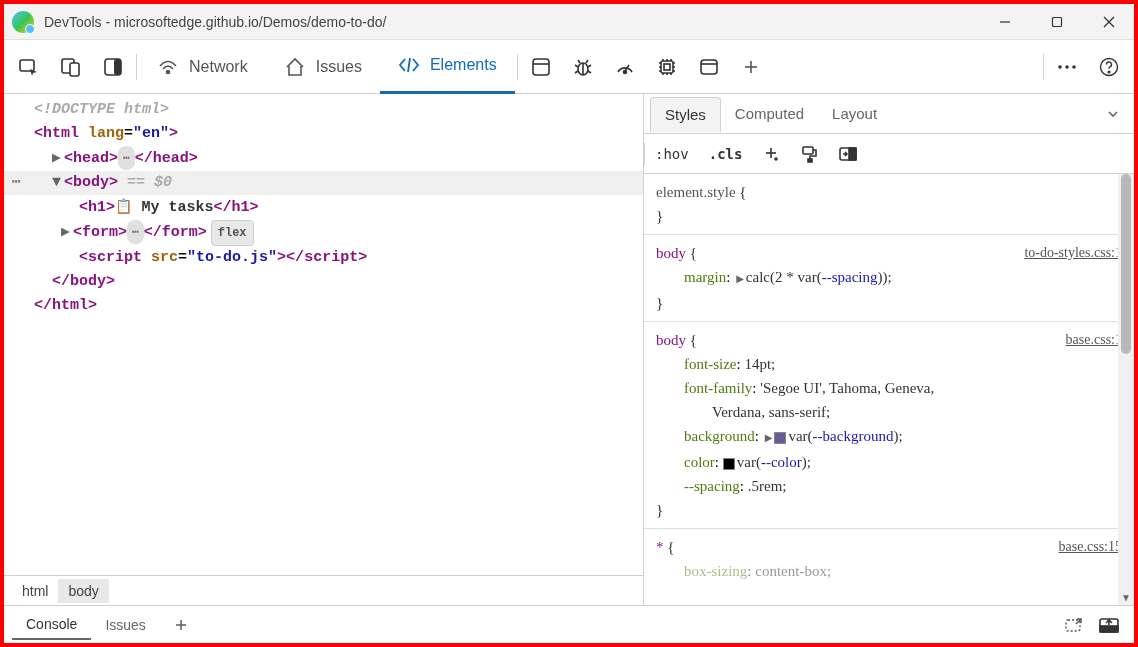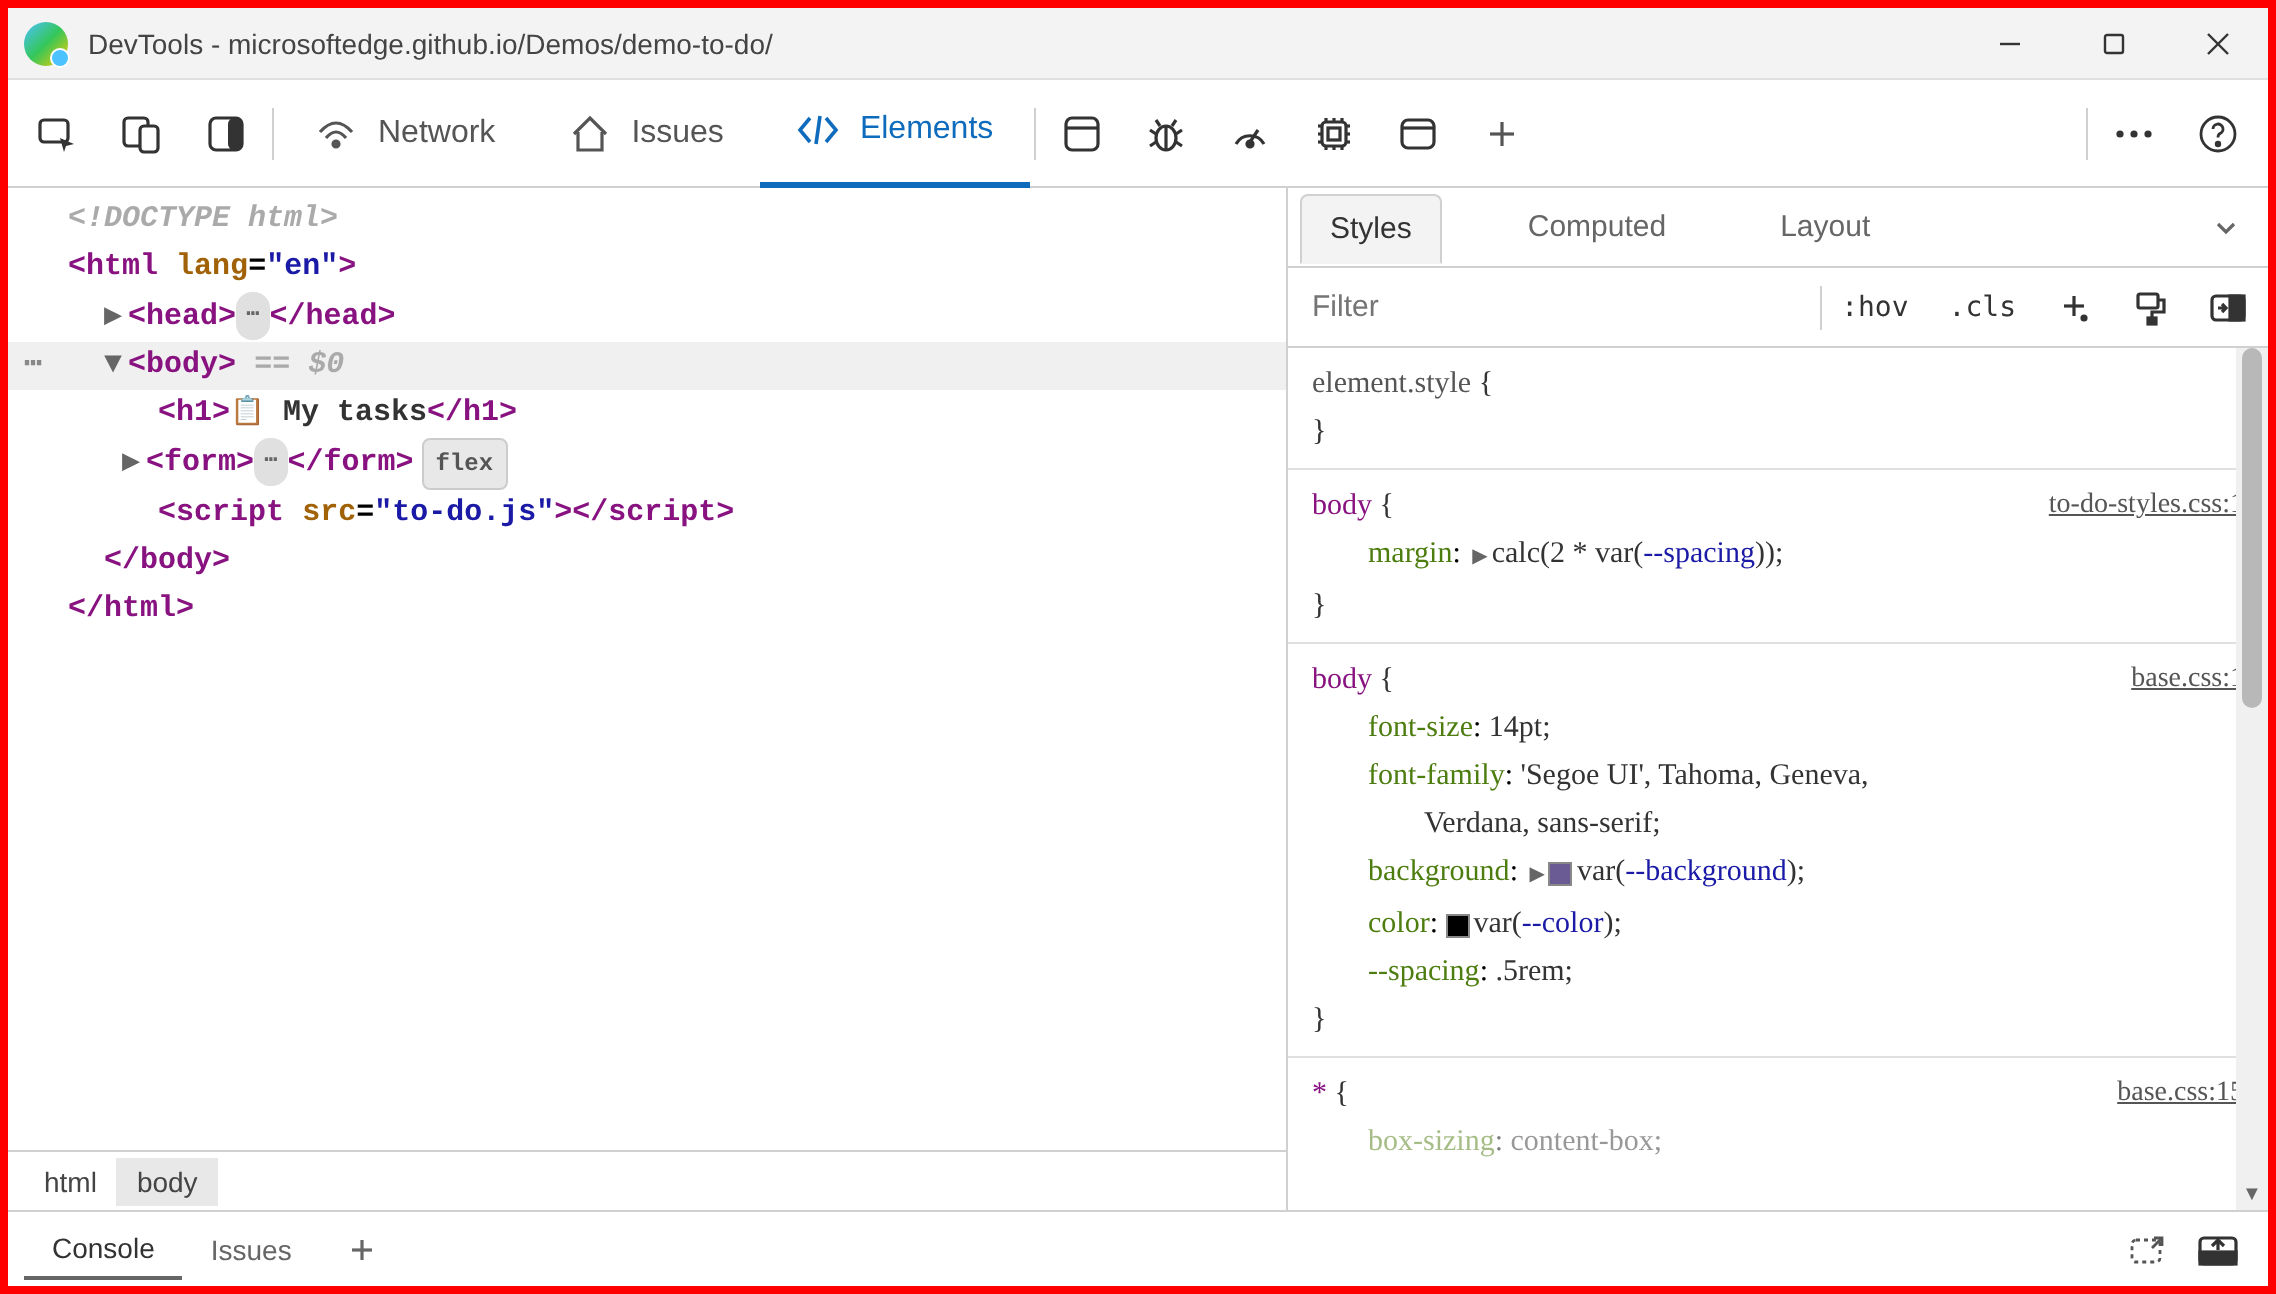--- a/index.html
+++ b/index.html
@@ -39,21 +39,21 @@
 .ellipsis-badge { background: #e0e0e0; border-radius: 8px; padding: 0 5px; font-size: 11px; color: #666; display: inline-block; vertical-align: middle; }
 .flex-badge { background: #e8e8e8; border: 1px solid #ccc; border-radius: 4px; padding: 0 6px; font-size: 12px; color: #555; display: inline-block; margin-left: 4px; }
 .emoji { font-size: 14px; }
 
 .breadcrumbs { height: 30px; border-top: 1px solid #d0d0d0; display: flex; align-items: center; padding: 0 8px; font-size: 14px; }
 .crumb { padding: 4px 10px; color: #444; cursor: pointer; }
 .crumb.active { background: #e8e8e8; }
 
 
 .right { width: 491px; border-left: 1px solid #d0d0d0; display: flex; flex-direction: column; position: relative; }
-.styles-tabs { height: 40px; display: flex; align-items: center; border-bottom: 1px solid #d0d0d0; padding: 0 6px; gap: 29px; }
+.styles-tabs { height: 40px; display: flex; align-items: center; border-bottom: 1px solid #d0d0d0; padding: 0 6px; }
 .styles-tab { padding: 8px 14px; color: #666; font-size: 15px; cursor: pointer; }
 .styles-tab.active { background: #f3f3f3; color: #333; border: 1px solid #d0d0d0; border-bottom: 1px solid #f3f3f3; border-radius: 4px 4px 0 0; margin-bottom: -1px; }
 .styles-expand { margin-left: auto; color: #666; padding: 0 8px; cursor: pointer; }
 
 .filter-row { height: 40px; display: flex; align-items: center; border-bottom: 1px solid #d0d0d0; }
 .filter-input { flex: 1; height: 100%; border: none; padding: 0 12px; font-size: 15px; color: #666; outline: none; }
 .filter-btn { padding: 0 10px; font-size: 14px; color: #333; cursor: pointer; height: 100%; display: flex; align-items: center; }
 
 .styles-body { flex: 1; overflow: hidden; font-family: Liberation Serif, serif; font-size: 15px; position: relative; }
 .rule { border-bottom: 1px solid #e0e0e0; padding: 6px 12px; line-height: 24px; }
@@ -250,24 +250,23 @@
         <div class="styles-tab">Computed</div>
         <div class="styles-tab">Layout</div>
         <div class="styles-expand">
             <svg width="14" height="14" viewBox="0 0 14 14" fill="none" stroke="#666" stroke-width="1.6">
               <path d="M3 5 L7 9 L11 5"></path>
             </svg>
           </div>
       </div>
 
       <div class="filter-row">
-        <input class="filter-input" placeholder="Filter" style="">
         <div style="width:1px;height:22px;background:#d0d0d0;"></div>
         <div class="filter-btn" style="font-family:Consolas,monospace;font-weight:500;">:hov</div>
-        <div class="filter-btn" style="font-family:Consolas,monospace;font-weight:400;">.cls</div>
+        <div class="filter-btn" style="font-family:Consolas,monospace;font-weight:700;">.cls</div>
         <div class="filter-btn">
             <svg width="18" height="18" viewBox="0 0 18 18" stroke="#333" stroke-width="1.6">
               <line x1="9" y1="3" x2="9" y2="13"></line>
               <line x1="4" y1="8" x2="14" y2="8"></line>
               <circle cx="14" cy="14" r="1" fill="#333"></circle>
             </svg>
           </div>
         <div class="filter-btn">
             <svg width="18" height="18" viewBox="0 0 18 18" fill="none" stroke="#333" stroke-width="1.6">
               <rect x="3" y="2" width="10" height="7" rx="1"></rect>

